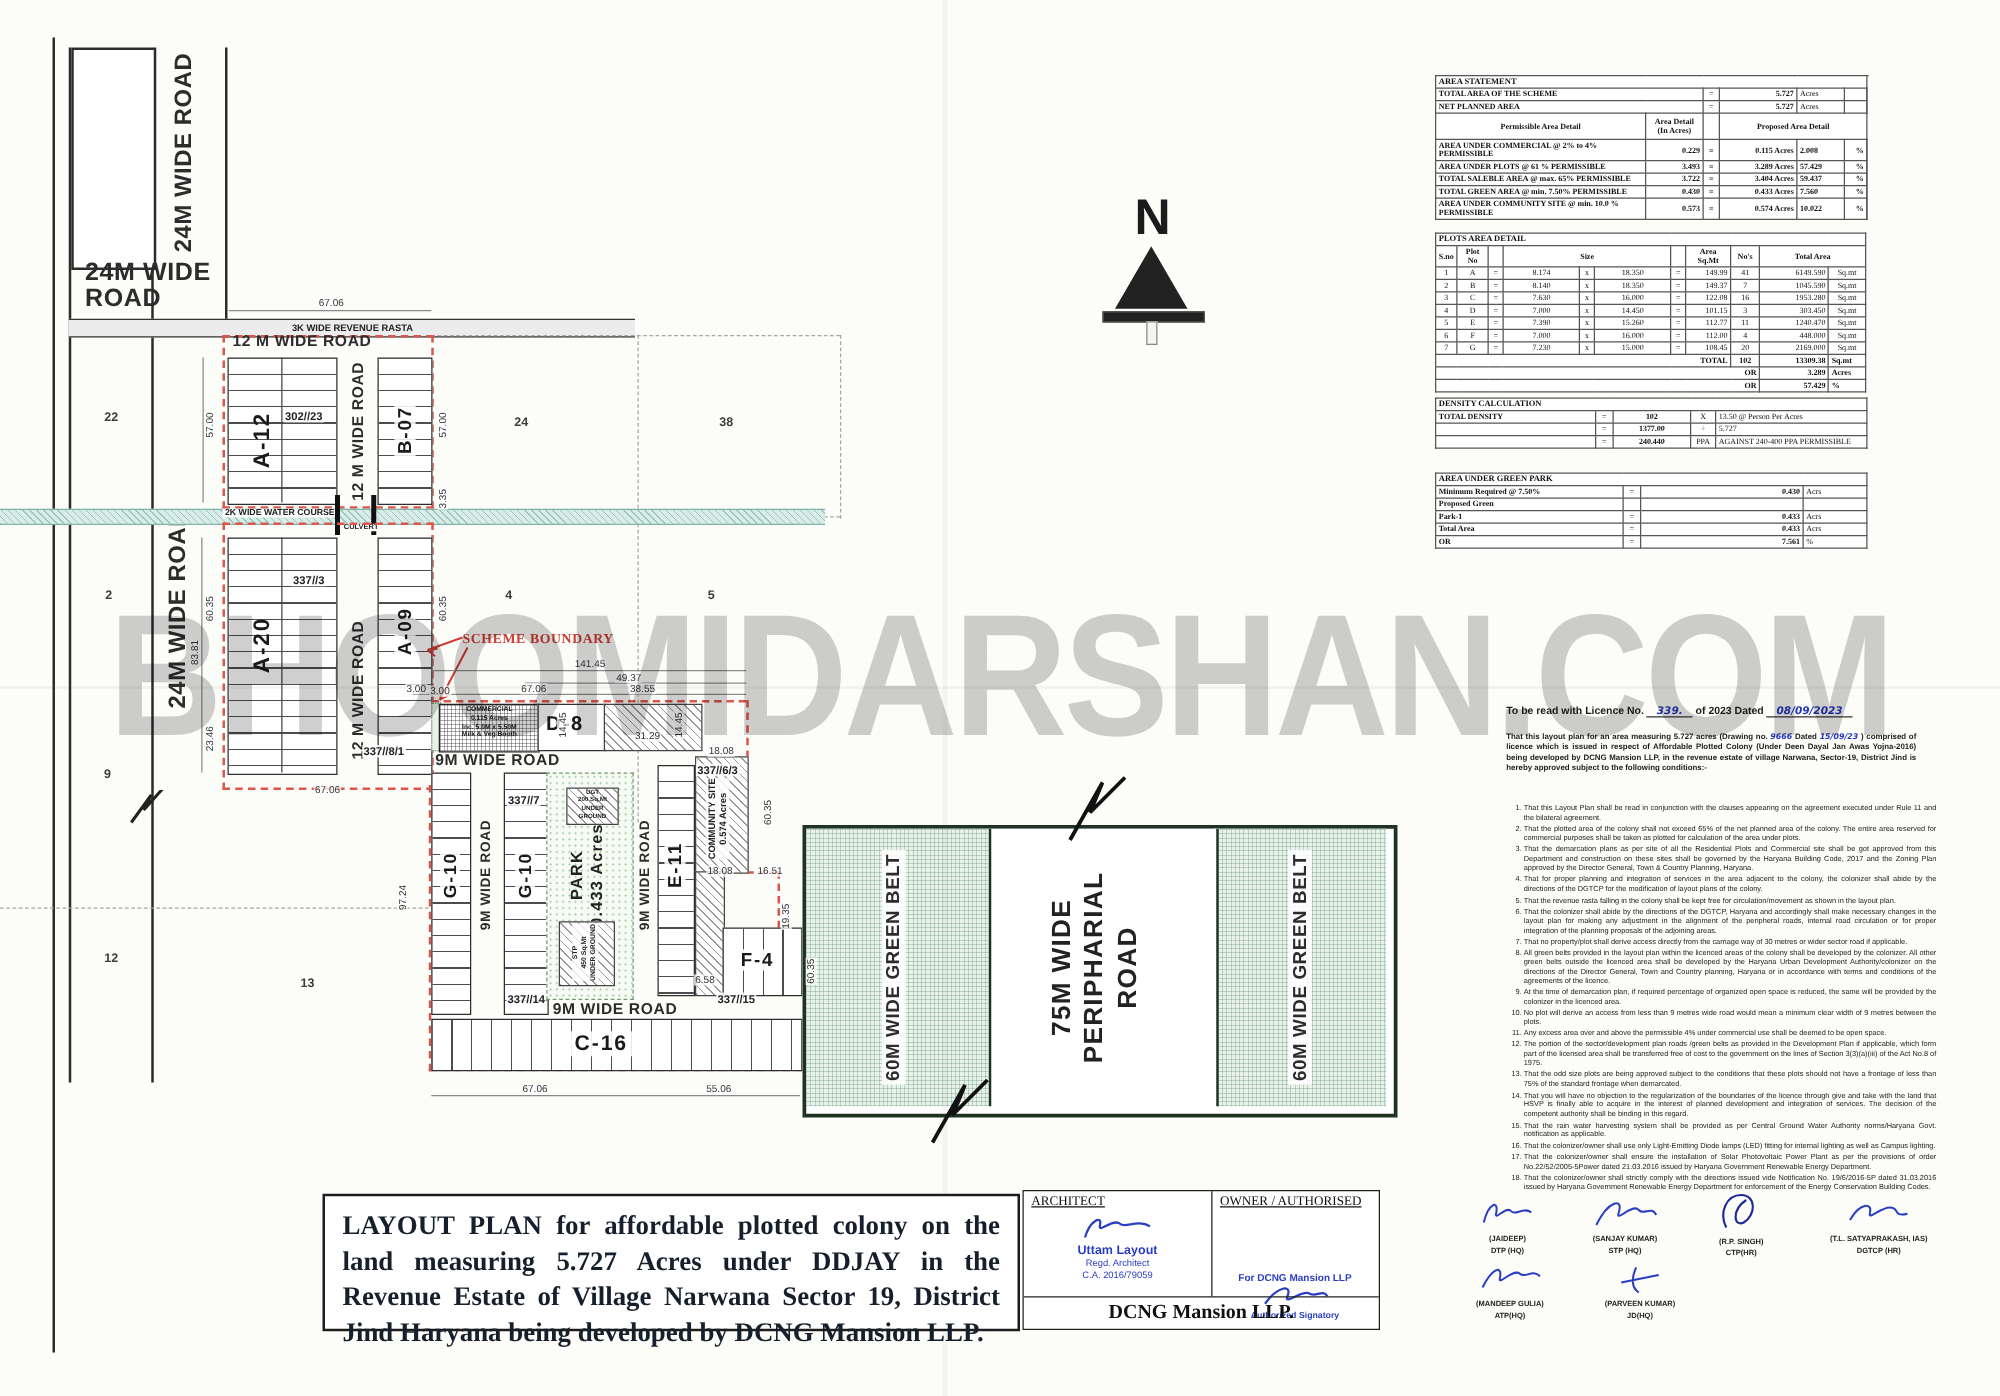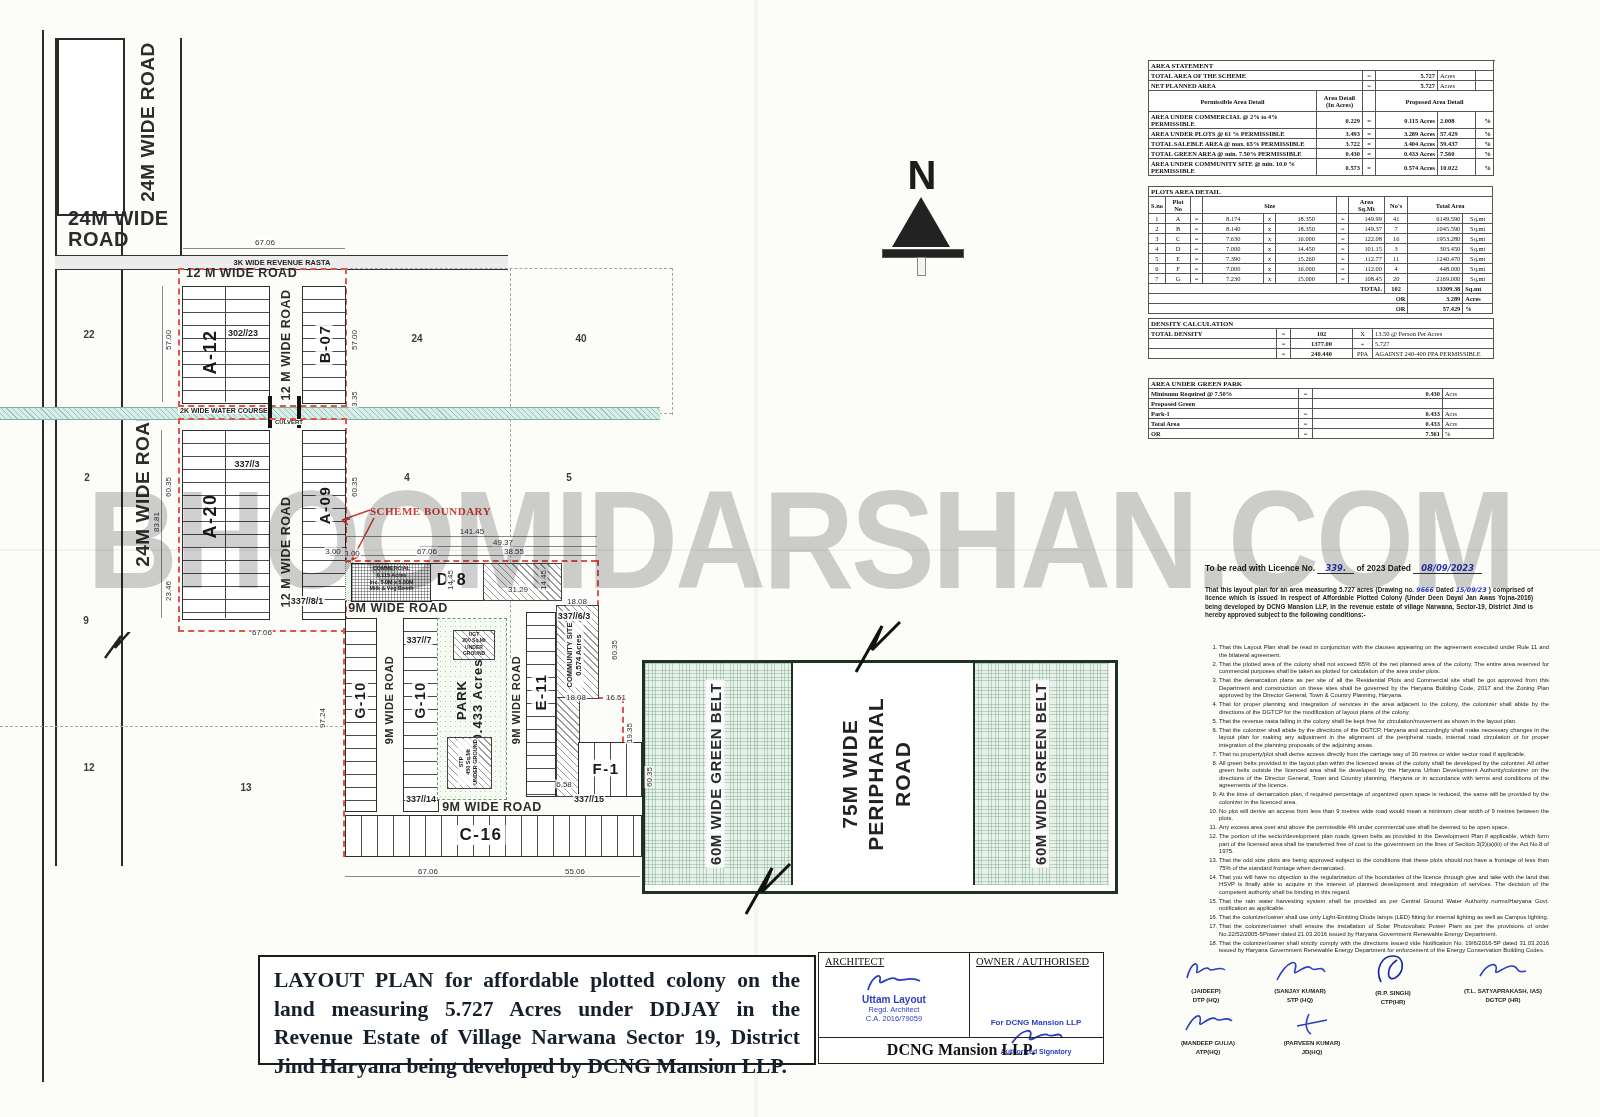--- a/index.html
+++ b/index.html
@@ -186,21 +186,21 @@
     <div class="abs rot blk" style="left:540px;top:692px;font-size:15px;background:rgba(255,255,255,.85);">E-11</div>
 
     <div class="abs hatch" style="left:556px;top:605px;width:41px;height:92px;"></div>
     <div class="abs hatch" style="left:556px;top:697px;width:22px;height:98px;"></div>
     <div class="abs rot lines" style="left:574px;top:655px;font-size:7.5px;font-weight:700;text-align:center;background:rgba(255,255,255,.85);">
         <div>COMMUNITY SITE</div>
         <div>0.574 Acres</div>
       </div>
 
     <div class="abs plots-v" style="left:578px;top:742px;width:62px;height:53px;"></div>
-    <div class="abs ctr blk" style="left:606px;top:768px;font-size:15px;background:rgba(255,255,255,.9);padding:0 2px;">F-1</div>
+    <div class="abs ctr blk" style="left:606px;top:768px;font-size:15px;background:rgba(255,255,255,.9);padding:0 2px;">F-4</div>
 
     <div class="abs plots-v" style="left:345px;top:815px;width:295px;height:40px;"></div>
     <div class="abs ctr blk" style="left:481px;top:835px;font-size:17px;background:rgba(255,255,255,.9);padding:0 3px;">C-16</div>
 
     <div class="abs" style="left:642px;top:660px;width:470px;height:228px;border:3px solid #1f3322;background:#fff;">
       <div class="abs greenbelt" style="left:0;top:0;width:146px;height:222px;"></div>
       <div class="abs greenbelt" style="left:326px;top:0;width:138px;height:222px;"></div>
       <div class="abs" style="left:146px;top:0;width:180px;height:222px;background:#fff;border-left:2px solid #1f3322;border-right:2px solid #1f3322;"></div>
     </div>
     <div class="abs rot roadlbl" style="left:715px;top:774px;font-size:15px;background:rgba(255,255,255,.88);padding:1px 3px;">60M WIDE GREEN BELT</div>
@@ -241,21 +241,21 @@
         <span class="anno dim" style="left: 576px; top: 697px;">18.08</span>
         <span class="anno dim" style="left: 616px; top: 697px;">16.51</span>
         <span class="anno dim" style="left: 629px; top: 733px; transform: translate(-50%, -50%) rotate(-90deg);">19.35</span>
         <span class="anno dim" style="left: 564px; top: 784px;">6.58</span>
         <span class="anno dim" style="left: 649px; top: 777px; transform: translate(-50%, -50%) rotate(-90deg);">60.35</span>
         <span class="anno dim" style="left: 322px; top: 718px; transform: translate(-50%, -50%) rotate(-90deg);">97.24</span>
         <span class="anno dim" style="left: 428px; top: 871px;">67.06</span>
         <span class="anno dim" style="left: 575px; top: 871px;">55.06</span>
         <span class="anno fieldno" style="left: 89px; top: 334px;">22</span>
         <span class="anno fieldno" style="left: 417px; top: 338px;">24</span>
-        <span class="anno fieldno" style="left: 581px; top: 338px;">40</span>
+        <span class="anno fieldno" style="left: 581px; top: 338px;">38</span>
         <span class="anno fieldno" style="left: 87px; top: 477px;">2</span>
         <span class="anno fieldno" style="left: 407px; top: 477px;">4</span>
         <span class="anno fieldno" style="left: 569px; top: 477px;">5</span>
         <span class="anno fieldno" style="left: 86px; top: 620px;">9</span>
         <span class="anno fieldno" style="left: 89px; top: 767px;">12</span>
         <span class="anno fieldno" style="left: 246px; top: 767px; margin-top: 20px;">13</span>
         <span class="anno khasra" style="left: 243px; top: 333px;">302//23</span>
         <span class="anno khasra" style="left: 247px; top: 464px;">337//3</span>
         <span class="anno khasra" style="left: 307px; top: 601px;">337//8/1</span>
         <span class="anno khasra" style="left: 419px; top: 640px;">337//7</span>

